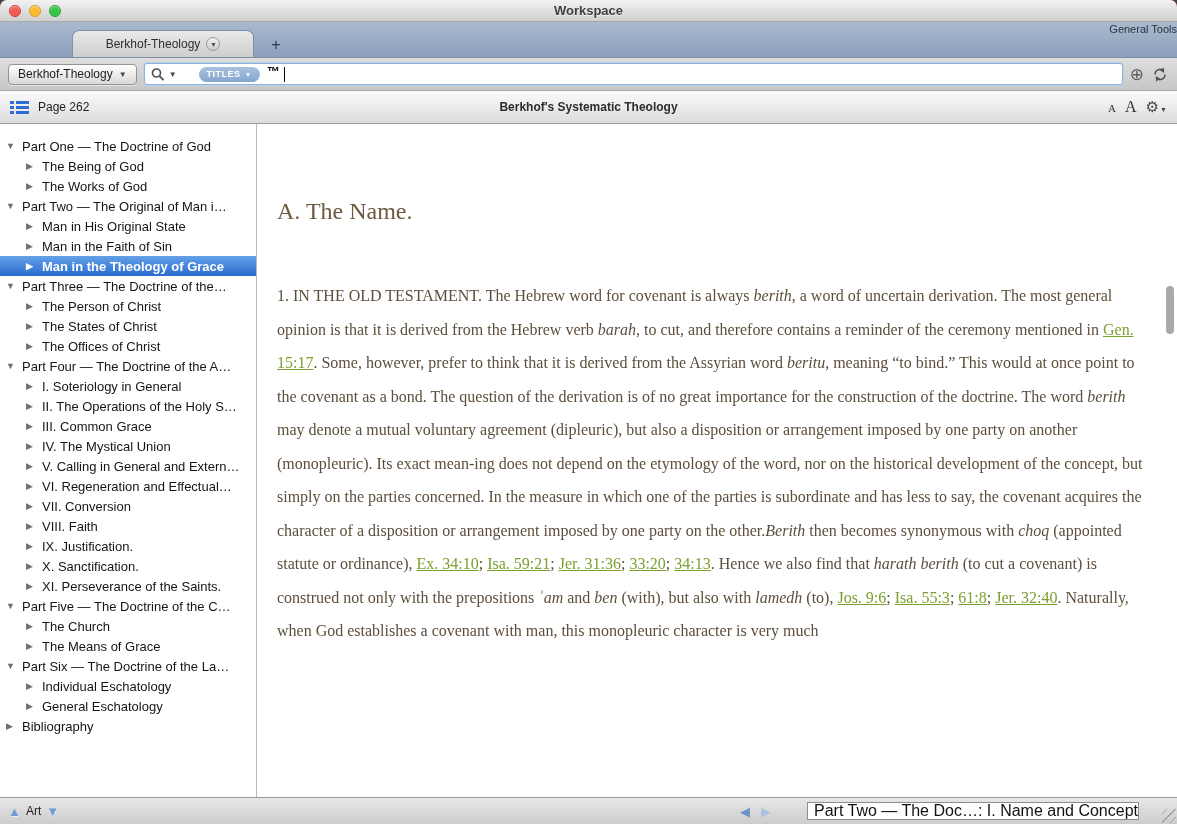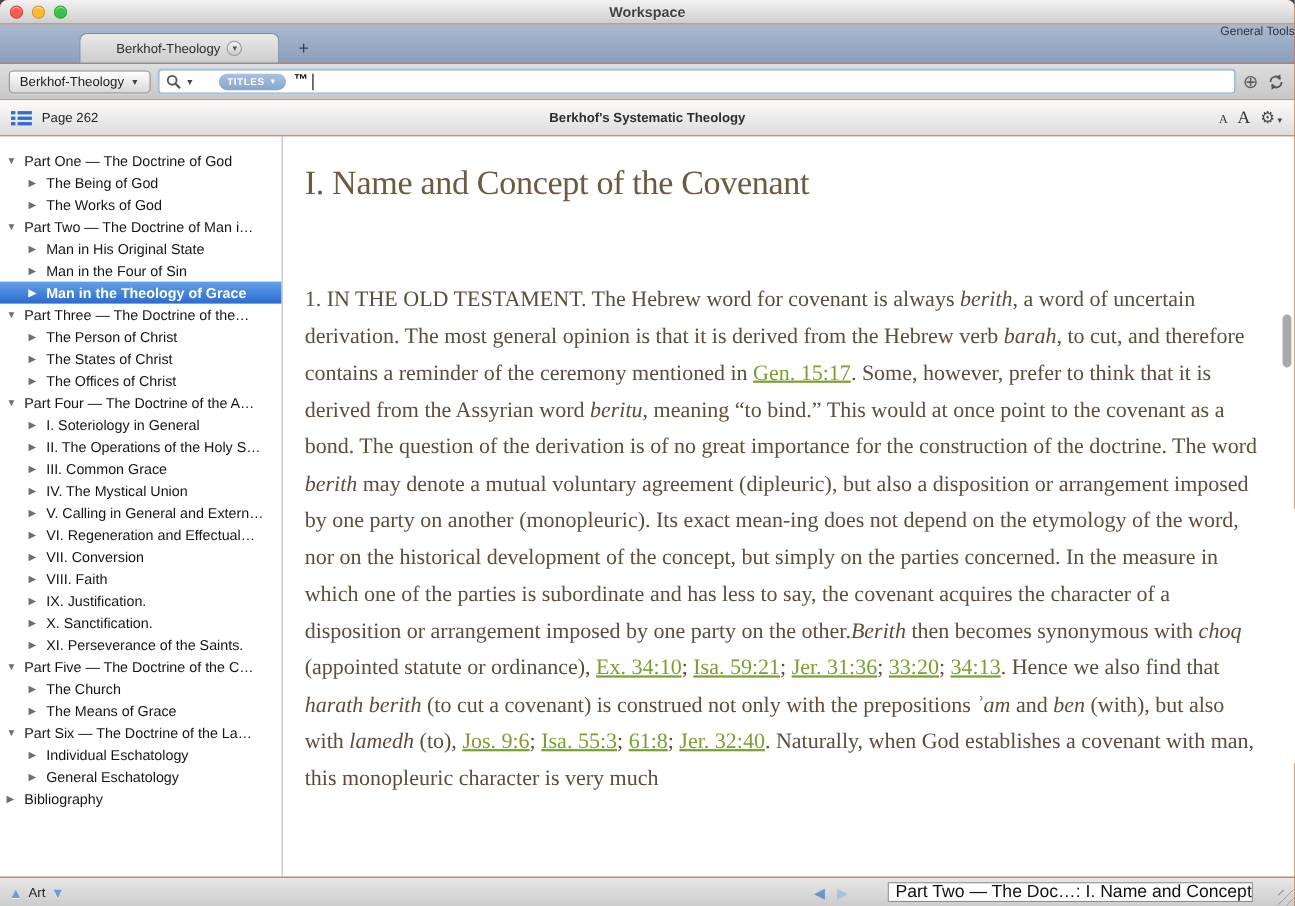--- a/index.html
+++ b/index.html
@@ -1,18 +1,18 @@
 <!DOCTYPE html>
 <html style="--link: #7aa02f; --body: #5d4e3c; --heading: #6d5b40;"><head>
 <meta charset="utf-8">
 <style>
   * { box-sizing: border-box; margin: 0; padding: 0; }
   html,body { width:1177px; height:824px; }
   body { font-family:"Liberation Sans",sans-serif; background:#444; }
-  .window { width:1177px; height:824px; display:flex; flex-direction:column; background:#f97316; border-radius:7px 7px 0 0; overflow:hidden; }
+  .window { width:1177px; height:824px; display:flex; flex-direction:column; background:#ec4899; border-radius:7px 7px 0 0; overflow:hidden; }
 
   
   .titlebar { height:22px; flex:0 0 auto; background:linear-gradient(#f2f2f2,#cfcfcf); border-bottom:1px solid #a8a8a8; position:relative; display:flex; align-items:center; justify-content:center; }
   .traffic { position:absolute; left:9px; top:5px; display:flex; gap:8px; }
   .light { width:12px; height:12px; border-radius:50%; box-shadow:inset 0 1px 1px rgba(255,255,255,.55); }
   .light.red { background:#f75b51; border:1px solid #cc4237; }
   .light.yellow { background:#fcbc32; border:1px solid #d29a28; }
   .light.green { background:#35c649; border:1px solid #2ba034; }
   .win-title { font-size:13px; font-weight:bold; color:#3e3e3e; text-shadow:0 1px 0 rgba(255,255,255,.7); }
 
@@ -48,21 +48,21 @@
   .main { flex:1 1 auto; min-height:0; display:flex; background:#fff; position:relative; }
   .sidebar { width:257px; flex:0 0 257px; border-right:1px solid #b9b9b9; padding-top:12px; overflow:hidden; }
   .side-row { height:20px; display:flex; align-items:center; font-size:13px; color:#151515; white-space:nowrap; overflow:hidden; }
   .disc { width:16px; flex:0 0 16px; font-size:9px; color:#6f6f6f; }
   .side-row.sel { background:linear-gradient(#63a0e6,#2a6cd0); color:#fff; font-weight:bold; }
   .side-row.sel .disc { color:#fff; }
 
   .content { flex:1 1 auto; position:relative; padding:12px 34px 0 20px; overflow:hidden; font-family:"Liberation Serif",serif; }
   .doc-h1 { margin-top:12px; font-size:31px; font-weight:normal; color:var(--heading); letter-spacing:-.3px; }
   .doc-h2 { margin-top:62px; font-size:24px; font-weight:normal; color:var(--heading); }
-  .doc-p { margin-top:72px; font-size:20px; line-height:33.5px; color:var(--body); max-width:868px; }
+  .doc-p { margin-top:54px; font-size:16px; line-height:33.5px; color:var(--body); max-width:868px; }
   .doc-p a.ref { color:var(--link); text-decoration:underline; cursor:pointer; }
   .scrollthumb { position:absolute; right:3px; top:162px; width:8px; height:48px; background:#a9a9a9; border-radius:4px; }
 
   
   .statusbar { height:27px; flex:0 0 auto; background:linear-gradient(#e7e7e7,#cccccc); border-top:1px solid #979797; display:flex; align-items:center; padding:0 8px; position:relative; }
   .tri-up, .tri-down { font-size:13px; color:#6f9dd3; text-shadow:0 1px 0 rgba(255,255,255,.6); }
   .art-label { font-size:12px; color:#1f1f1f; margin:0 5px; }
   .nav-arrows { position:absolute; left:740px; top:0; height:26px; display:flex; align-items:center; gap:11px; font-size:13px; }
   .nav-back { color:#6d95c6; } .nav-fwd { color:#a9c4e2; }
   .crumb { position:absolute; right:38px; top:4px; width:332px; height:18px; background:#fff; border:1px solid #8d8d8d; font-size:16px; color:#111; display:flex; align-items:center; padding:0 6px; white-space:nowrap; overflow:hidden; }
@@ -147,29 +147,29 @@
         <div class="side-row" style="padding-left: 26px;">
           <span class="disc">▶</span>
           <span>The Being of God</span>
         </div>
         <div class="side-row" style="padding-left: 26px;">
           <span class="disc">▶</span>
           <span>The Works of God</span>
         </div>
         <div class="side-row" style="padding-left: 6px;">
           <span class="disc">▼</span>
-          <span>Part Two — The Doctrine of Man i…</span>
+          <span>Part Two — The Original of Man i…</span>
         </div>
         <div class="side-row" style="padding-left: 26px;">
           <span class="disc">▶</span>
           <span>Man in His Original State</span>
         </div>
         <div class="side-row" style="padding-left: 26px;">
           <span class="disc">▶</span>
-          <span>Man in the Four of Sin</span>
+          <span>Man in the Faith of Sin</span>
         </div>
         <div class="side-row sel" style="padding-left: 26px;">
           <span class="disc">▶</span>
           <span>Man in the Theology of Grace</span>
         </div>
         <div class="side-row" style="padding-left: 6px;">
           <span class="disc">▼</span>
           <span>Part Three — The Doctrine of the…</span>
         </div>
         <div class="side-row" style="padding-left: 26px;">
@@ -255,21 +255,21 @@
         <div class="side-row" style="padding-left: 26px;">
           <span class="disc">▶</span>
           <span>General Eschatology</span>
         </div>
         <div class="side-row" style="padding-left: 6px;">
           <span class="disc">▶</span>
           <span>Bibliography</span>
         </div>
       </div>
     <div class="content">
-      <h1 class="doc-h1">I. Name and Concept of the Covenant</h1>
+      <h2 class="doc-h2">A. The Name.</h2>
       <p class="doc-p" id="paragraph"><span>1. IN THE OLD TESTAMENT. The Hebrew word for covenant is always </span><i>berith</i><span>, a word of uncertain derivation. The most general opinion is that it is derived from the Hebrew verb </span><i>barah</i><span>, to cut, and therefore contains a reminder of the ceremony mentioned in </span><a class="ref">Gen. 15:17</a><span>. Some, however, prefer to think that it is derived from the Assyrian word </span><i>beritu</i><span>, meaning “to bind.” This would at once point to the covenant as a bond. The question of the derivation is of no great importance for the construction of the doctrine. The word </span><i>berith</i><span> may denote a mutual voluntary agreement (dipleuric), but also a disposition or arrangement imposed by one party on another (monopleuric). Its exact mean-ing does not depend on the etymology of the word, nor on the historical development of the concept, but simply on the parties concerned. In the measure in which one of the parties is subordinate and has less to say, the covenant acquires the character of a disposition or arrangement imposed by one party on the other.</span><i>Berith</i><span> then becomes synonymous with </span><i>choq</i><span> (appointed statute or ordinance), </span><a class="ref">Ex. 34:10</a><span>; </span><a class="ref">Isa. 59:21</a><span>; </span><a class="ref">Jer. 31:36</a><span>; </span><a class="ref">33:20</a><span>; </span><a class="ref">34:13</a><span>. Hence we also find that </span><i>harath berith</i><span> (to cut a covenant) is construed not only with the prepositions </span><i>ʾam</i><span> and </span><i>ben</i><span> (with), but also with </span><i>lamedh</i><span> (to), </span><a class="ref">Jos. 9:6</a><span>; </span><a class="ref">Isa. 55:3</a><span>; </span><a class="ref">61:8</a><span>; </span><a class="ref">Jer. 32:40</a><span>. Naturally, when God establishes a covenant with man, this monopleuric character is very much</span></p>
     </div>
     <div class="scrollthumb"></div>
   </div>
 
   <div class="statusbar">
     <span class="tri-up">▲</span>
     <span class="art-label">Art</span>
     <span class="tri-down">▼</span>
     <span class="nav-arrows">

